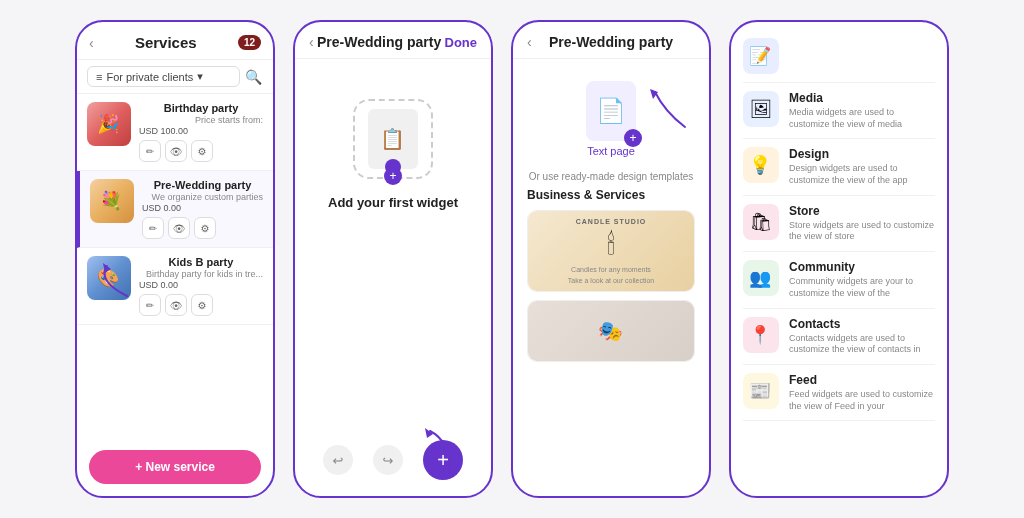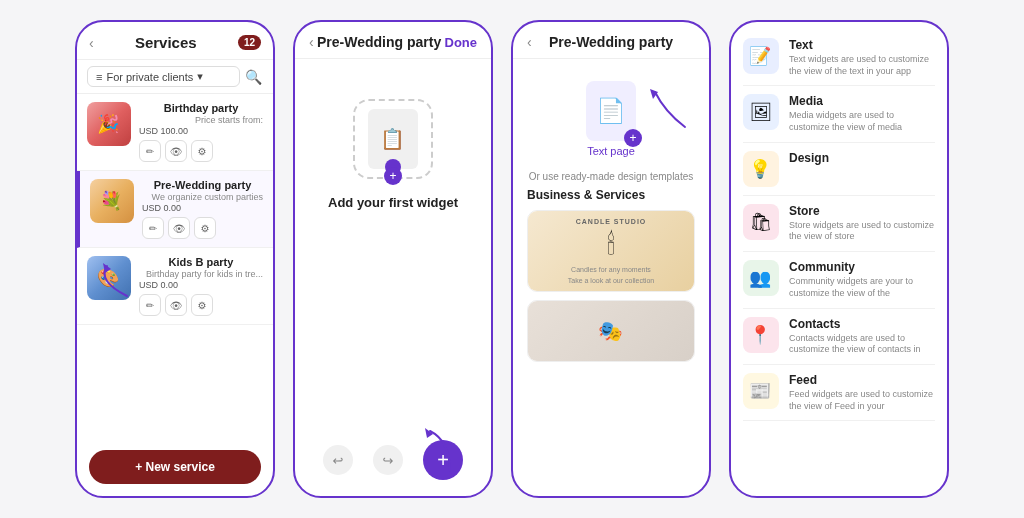--- a/index.html
+++ b/index.html
@@ -131,21 +131,21 @@
       font-size: 10px;
       color: #666;
       cursor: pointer;
       background: #fff;
     }
 
     .p1-new-btn {
       position: absolute;
       bottom: 12px;
       left: 12px; right: 12px;
-      background: #7f1d1d;
+      background: #ec4899;
       color: #fff;
       border: none;
       border-radius: 20px;
       padding: 10px;
       font-size: 12px;
       font-weight: 600;
       cursor: pointer;
       display: flex;
       align-items: center;
       justify-content: center;
@@ -504,36 +504,33 @@
       <div class="p3-template2-inner">🎭</div>
     </div>
   </div>
 </div>
 
 <div class="phone phone-4">
   <div class="p4-body">
 
   <div class="widget-row">
         <div class="widget-icon-box wi-text">📝</div>
-        <div class="widget-info">
-          <div class="widget-name">Text</div>
-          <div class="widget-desc">Text widgets are used to customize the view of the text in your app</div>
-        </div>
       </div>
       <div class="widget-row">
         <div class="widget-icon-box wi-media">🖼</div>
         <div class="widget-info">
           <div class="widget-name">Media</div>
           <div class="widget-desc">Media widgets are used to customize the view of media</div>
         </div>
       </div>
       <div class="widget-row">
         <div class="widget-icon-box wi-design">💡</div>
         <div class="widget-info">
           <div class="widget-name">Design</div>
+          <div class="widget-desc">Design widgets are used to customize the view of the app</div>
         </div>
       </div>
       <div class="widget-row">
         <div class="widget-icon-box wi-store">🛍</div>
         <div class="widget-info">
           <div class="widget-name">Store</div>
           <div class="widget-desc">Store widgets are used to customize the view of store</div>
         </div>
       </div>
       <div class="widget-row">

